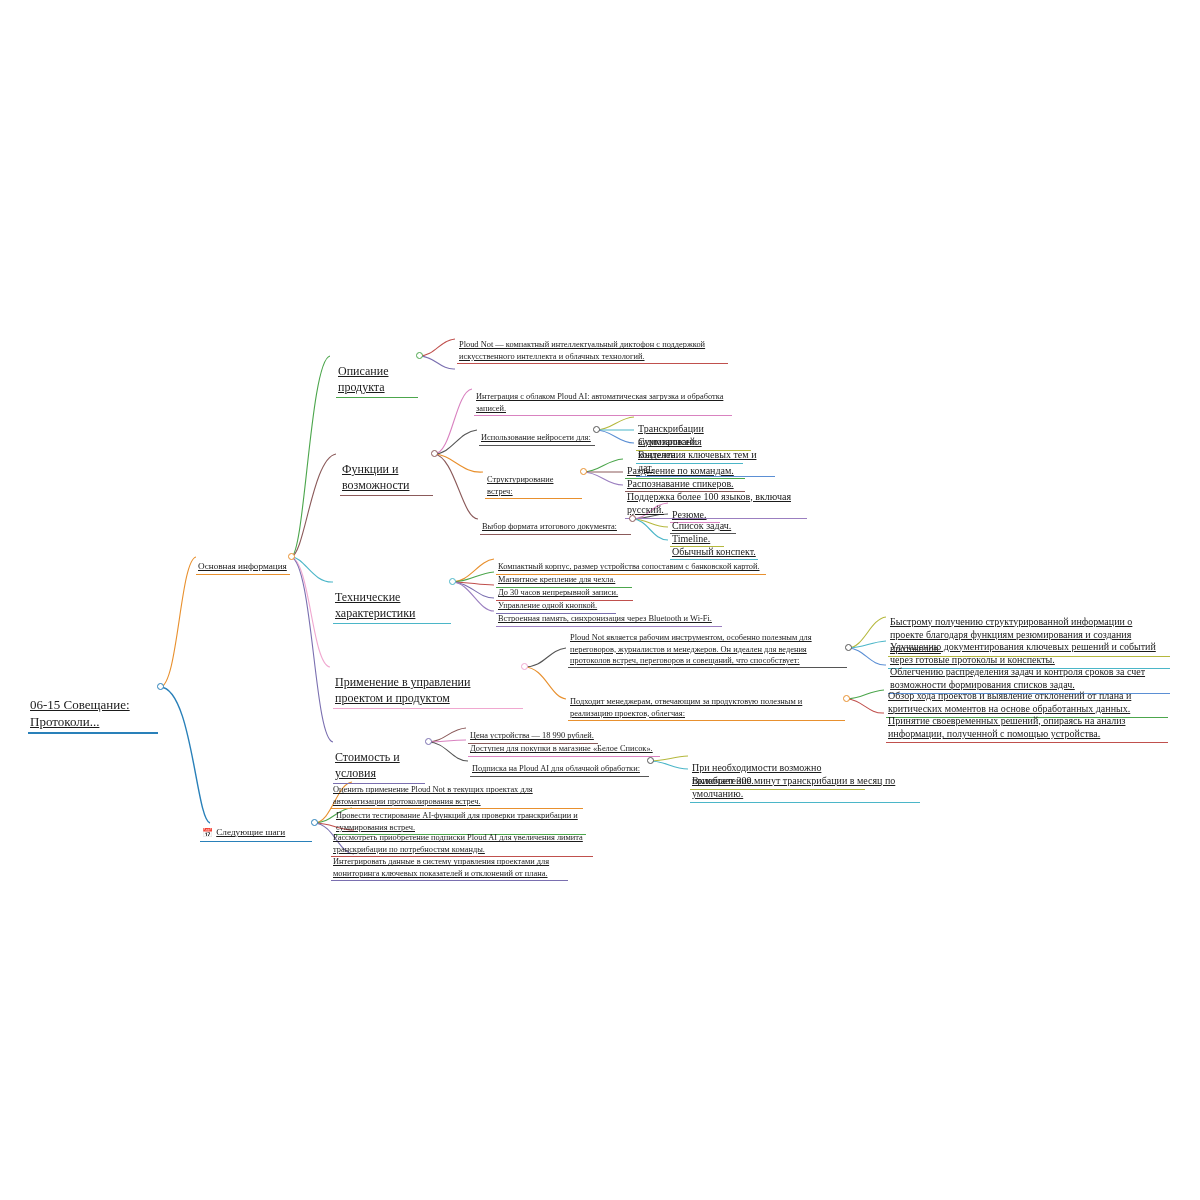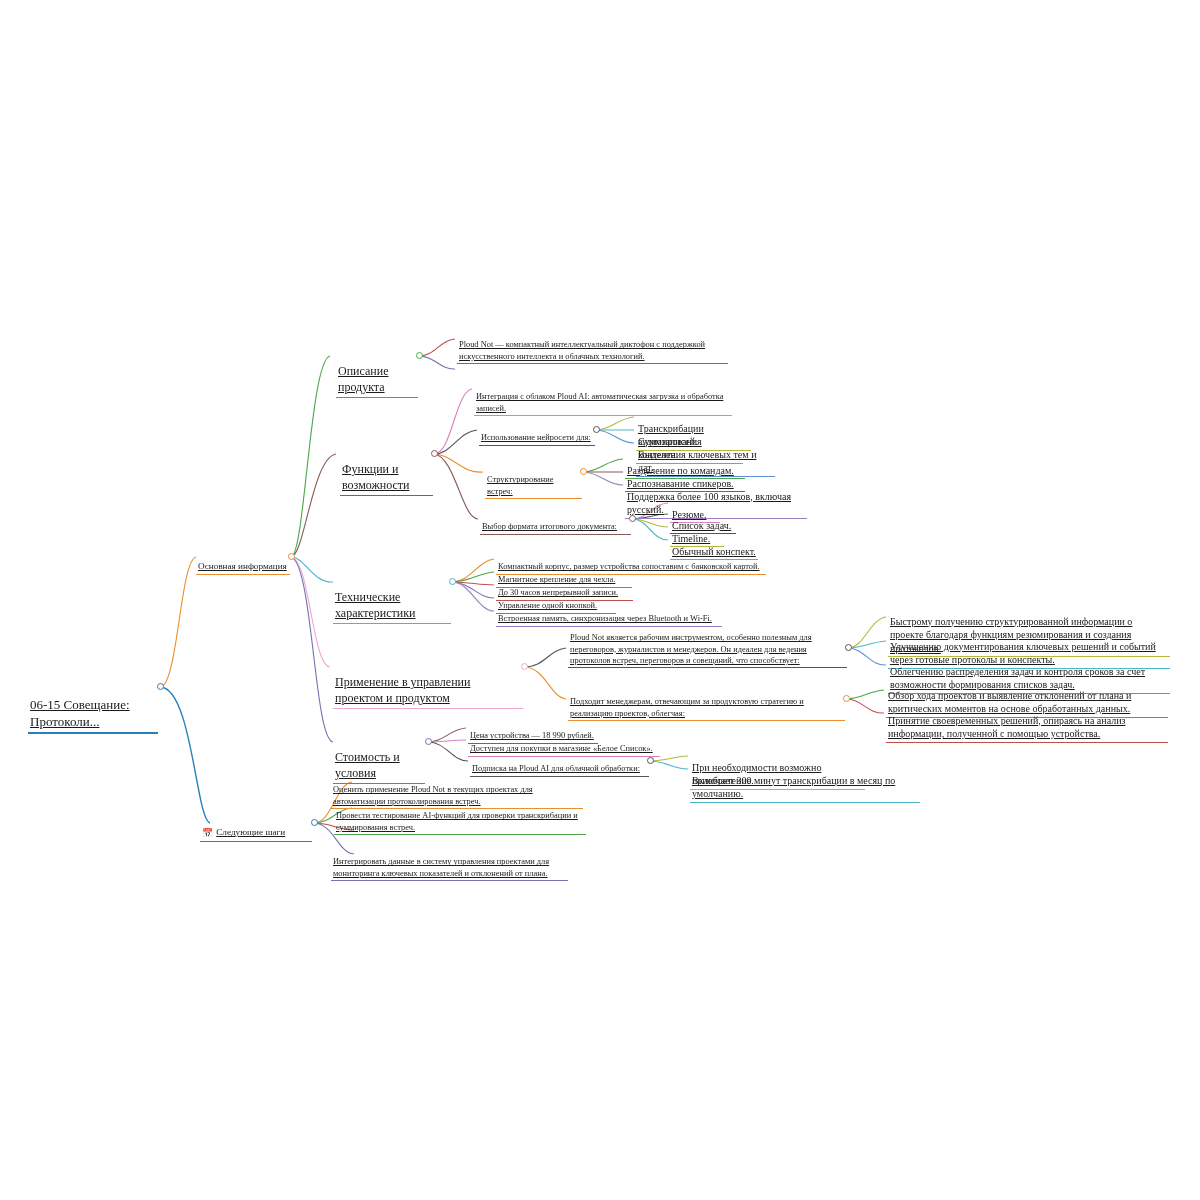--- a/index.html
+++ b/index.html
@@ -253,21 +253,21 @@
     <span class="node-text">Быстрому получению структурированной информации о проекте благодаря функциям резюмирования и создания протоколов.</span>
   </div>
   <div class="node node-l4" style="left:888px; top:626px; width:282px; border-bottom-color:#4bb6c8;">
     <span class="node-text">Улучшению документирования ключевых решений и событий через готовые протоколы и конспекты.</span>
   </div>
   <div class="node node-l4" style="left:888px; top:651px; width:282px; border-bottom-color:#5b8fd4;">
     <span class="node-text">Облегчению распределения задач и контроля сроков за счет возможности формирования списков задач.</span>
   </div>
 
   <div class="node node-l3" style="left:568px; top:685px; width:277px; border-bottom-color:#e8902e;">
-    <span class="node-text">Подходит менеджерам, отвечающим за продуктовую стратегию и реализацию проектов, облегчая:</span>
+    <span class="node-text">Подходит менеджерам, отвечающим за продуктовую полезным и реализацию проектов, облегчая:</span>
   </div>
   <div class="dot" style="left:843px; top:695px; border-color:#e8902e;"></div>
 
   <div class="node node-l4" style="left:886px; top:675px; width:282px; border-bottom-color:#4ca64c;">
     <span class="node-text">Обзор хода проектов и выявление отклонений от плана и критических моментов на основе обработанных данных.</span>
   </div>
   <div class="node node-l4" style="left:886px; top:700px; width:282px; border-bottom-color:#c0504d;">
     <span class="node-text">Принятие своевременных решений, опираясь на анализ информации, полученной с помощью устройства.</span>
   </div>
 
@@ -294,17 +294,20 @@
   <div class="node node-l4" style="left:690px; top:760px; width:230px; border-bottom-color:#4bb6c8;">
     <span class="node-text">Включает 300 минут транскрибации в месяц по умолчанию.</span>
   </div>
 
   <div class="node node-l3" style="left:331px; top:773px; width:252px; border-bottom-color:#e8902e;">
     <span class="node-text">Оценить применение Ploud Not в текущих проектах для автоматизации протоколирования встреч.</span>
   </div>
   <div class="node node-l3" style="left:334px; top:799px; width:252px; border-bottom-color:#4ca64c;">
     <span class="node-text">Провести тестирование AI-функций для проверки транскрибации и суммирования встреч.</span>
   </div>
+  <div class="node node-l3" style="left:331px; top:821px; width:262px; border-bottom-color:#c0504d;">
+    <span class="node-text">Рассмотреть приобретение подписки Ploud AI для увеличения лимита транскрибации по потребностям команды.</span>
+  </div>
   <div class="node node-l3" style="left:331px; top:845px; width:237px; border-bottom-color:#7a6fb0;">
     <span class="node-text">Интегрировать данные в систему управления проектами для мониторинга ключевых показателей и отклонений от плана.</span>
   </div>
 
 </div>
 
 </body></html>

